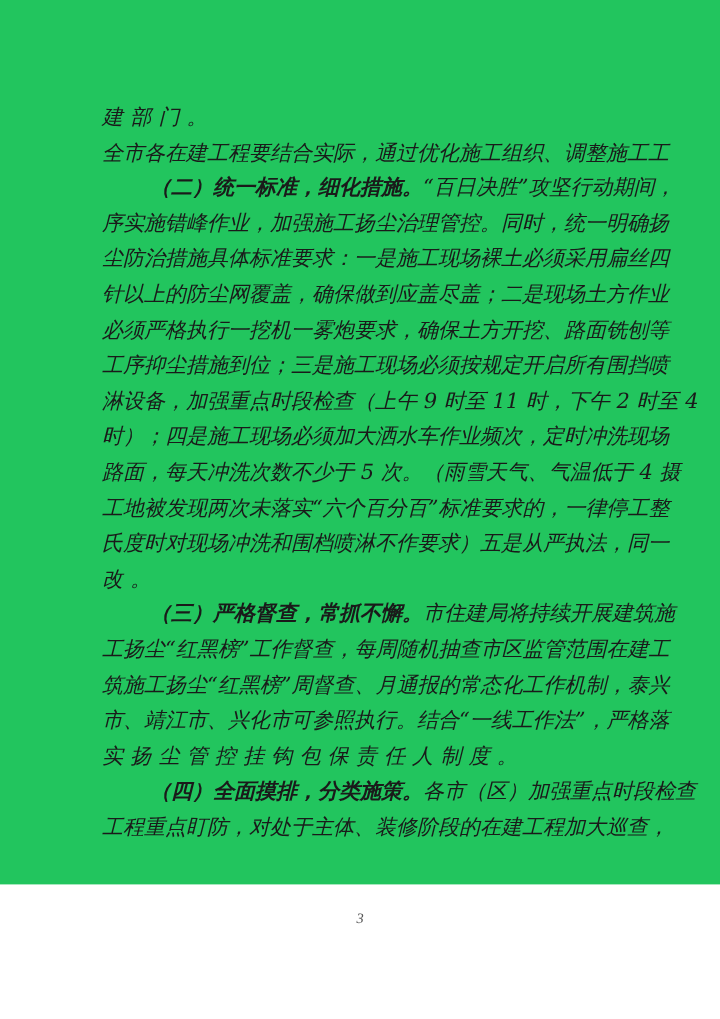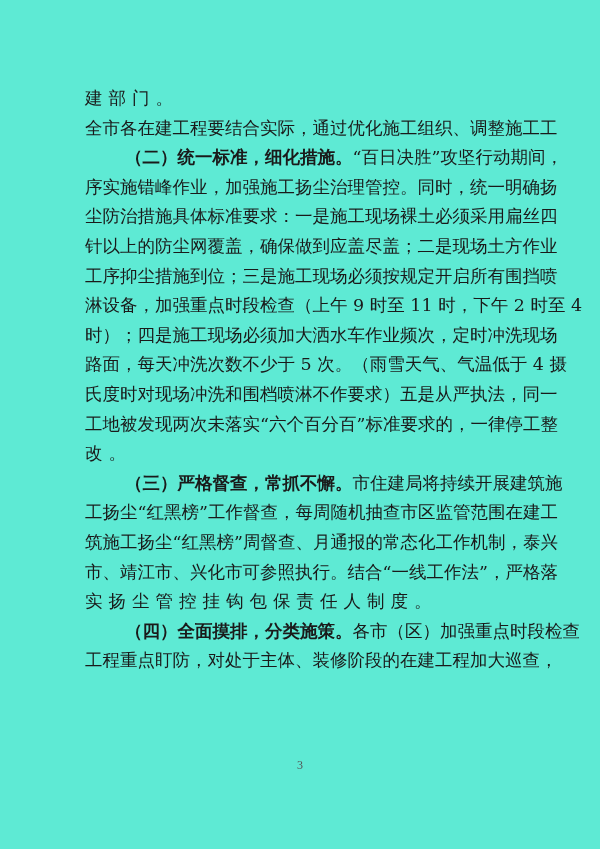--- a/index.html
+++ b/index.html
@@ -11,22 +11,23 @@
     width: 600px;
     height: 849px;
     position: relative;
     overflow: hidden;
     font-family: "DejaVu Serif", "Liberation Serif", serif;
     color: #1a1a1a;
   }
   .page {
     position: absolute;
     left: 0; top: 0;
-    width: 600px; height: 849px;
-    background: #5eead4;
+    width: 600px; height: 737px;
+    background: #22c55e;
+    font-style: italic;
   }
   .body-text {
     position: absolute;
     left: 85px;
     top: 84px;
     width: 436px;
   }
   .line {
     height: 29.6px;
     line-height: 29.6px;
@@ -64,26 +65,27 @@
 
 <div class="page">
   <div class="body-text">
     <div class="line last"><span>建部门。</span></div>
 
     <div class="line"><span>全市各在建工程要结合实际，通过优化施工组织、调整施工工</span></div>
     <div class="line indent"><span class="heading">（二）统一标准，细化措施。</span><span>“百日决胜”攻坚行动期间，</span></div>
     <div class="line"><span>序实施错峰作业，加强施工扬尘治理管控。同时，统一明确扬</span></div>
     <div class="line"><span>尘防治措施具体标准要求：一是施工现场裸土必须采用扁丝四</span></div>
     <div class="line"><span>针以上的防尘网覆盖，确保做到应盖尽盖；二是现场土方作业</span></div>
+    <div class="line"><span>必须严格执行一挖机一雾炮要求，确保土方开挖、路面铣刨等</span></div>
     <div class="line"><span>工序抑尘措施到位；三是施工现场必须按规定开启所有围挡喷</span></div>
     <div class="line"><span>淋设备，加强重点时段检查（上午 9 时至 11 时，下午 2 时至 4</span></div>
     <div class="line"><span>时）；四是施工现场必须加大洒水车作业频次，定时冲洗现场</span></div>
     <div class="line"><span>路面，每天冲洗次数不少于 5 次。（雨雪天气、气温低于 4 摄</span></div>
+    <div class="line"><span>工地被发现两次未落实“六个百分百”标准要求的，一律停工整</span></div>
     <div class="line"><span>氏度时对现场冲洗和围档喷淋不作要求）五是从严执法，同一</span></div>
-    <div class="line"><span>工地被发现两次未落实“六个百分百”标准要求的，一律停工整</span></div>
     <div class="line last"><span>改。</span></div>
 
     <div class="line indent"><span class="heading">（三）严格督查，常抓不懈。</span><span>市住建局将持续开展建筑施</span></div>
     <div class="line"><span>工扬尘“红黑榜”工作督查，每周随机抽查市区监管范围在建工</span></div>
     <div class="line"><span>筑施工扬尘“红黑榜”周督查、月通报的常态化工作机制，泰兴</span></div>
     <div class="line"><span>市、靖江市、兴化市可参照执行。结合“一线工作法”，严格落</span></div>
     <div class="line last"><span>实扬尘管控挂钩包保责任人制度。</span></div>
 
     <div class="line indent"><span class="heading">（四）全面摸排，分类施策。</span><span>各市（区）加强重点时段检查</span></div>
     <div class="line"><span>工程重点盯防，对处于主体、装修阶段的在建工程加大巡查，</span></div>

